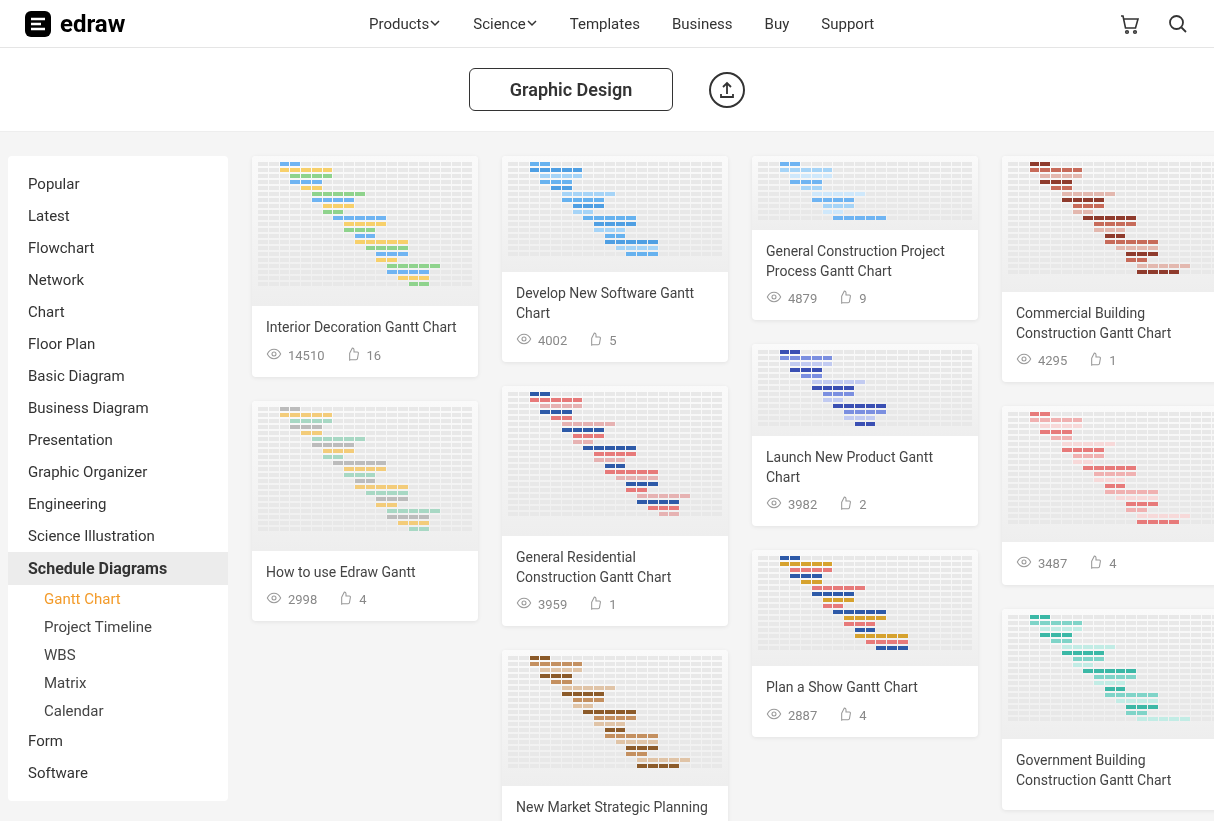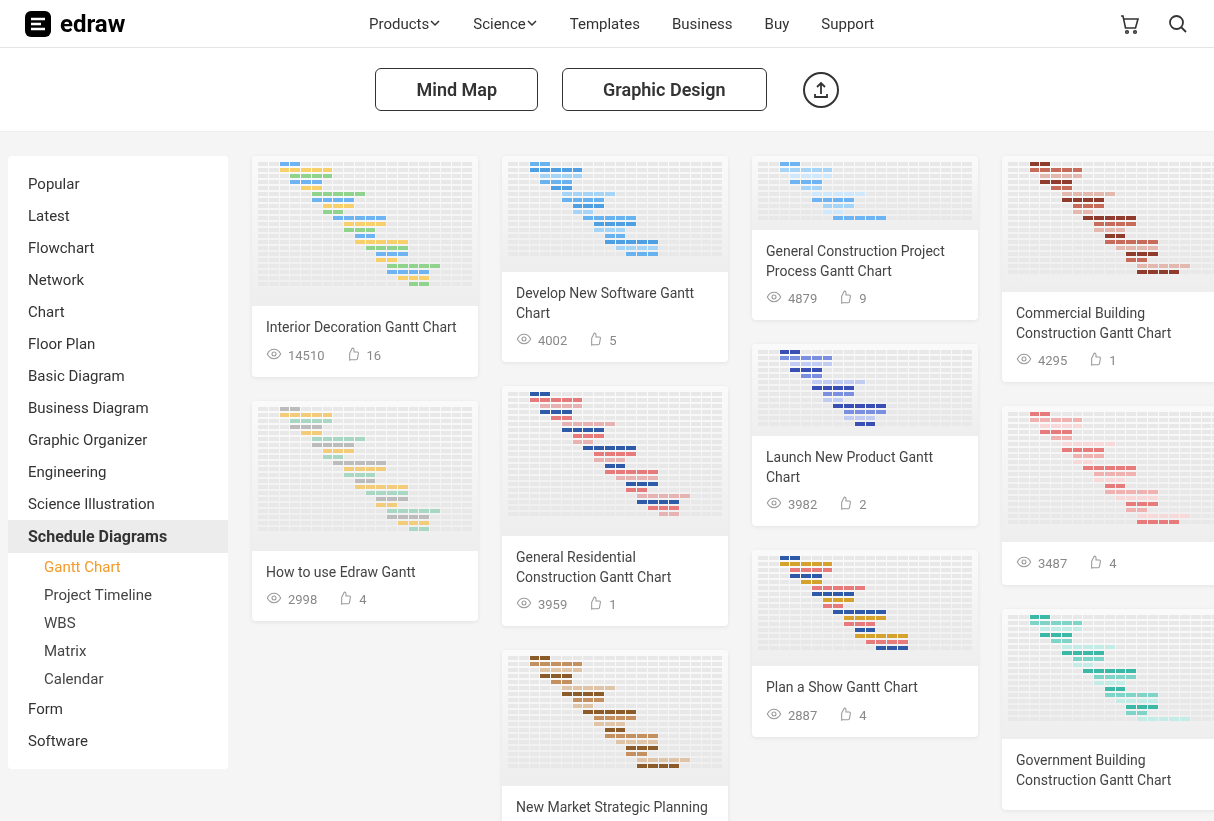--- a/index.html
+++ b/index.html
@@ -82,40 +82,40 @@
       <svg width="24" height="24" viewBox="0 0 24 24" fill="none" stroke="#333" stroke-width="1.8">
           <circle cx="10.5" cy="10.5" r="6.5"></circle>
           <path d="M20 20l-4.5-4.5"></path>
         </svg>
     </span>
   </div>
 </div>
 
 <div class="tabs-row">
   <div id="tabs-holder" style="display:flex;gap:24px;">
-      <div class="tab-btn">Mind Map</div>
       <div class="tab-btn">Graphic Design</div>
     </div>
   <div class="upload-icon">
     <svg width="20" height="20" viewBox="0 0 20 20" fill="none" stroke="#333" stroke-width="1.8">
         <path d="M10 14V3M6 7l4-4 4 4M4 14v3h12v-3"></path>
       </svg>
   </div>
 </div>
 
 <div class="main">
   <div class="sidebar">
       <div class="sidebar-item">Popular</div>
       <div class="sidebar-item">Latest</div>
       <div class="sidebar-item">Flowchart</div>
       <div class="sidebar-item">Network</div>
       <div class="sidebar-item">Chart</div>
       <div class="sidebar-item">Floor Plan</div>
       <div class="sidebar-item">Basic Diagram</div>
       <div class="sidebar-item">Business Diagram</div>
+      <div class="sidebar-item">Presentation</div>
       <div class="sidebar-item">Graphic Organizer</div>
       <div class="sidebar-item">Engineering</div>
       <div class="sidebar-item">Science Illustration</div>
       <div class="sidebar-item active">Schedule Diagrams</div>
       <div class="sub-item active">Gantt Chart</div>
       <div class="sub-item">Project Timeline</div>
       <div class="sub-item">WBS</div>
       <div class="sub-item">Matrix</div>
       <div class="sub-item">Calendar</div>
       <div class="sidebar-item">Form</div>

